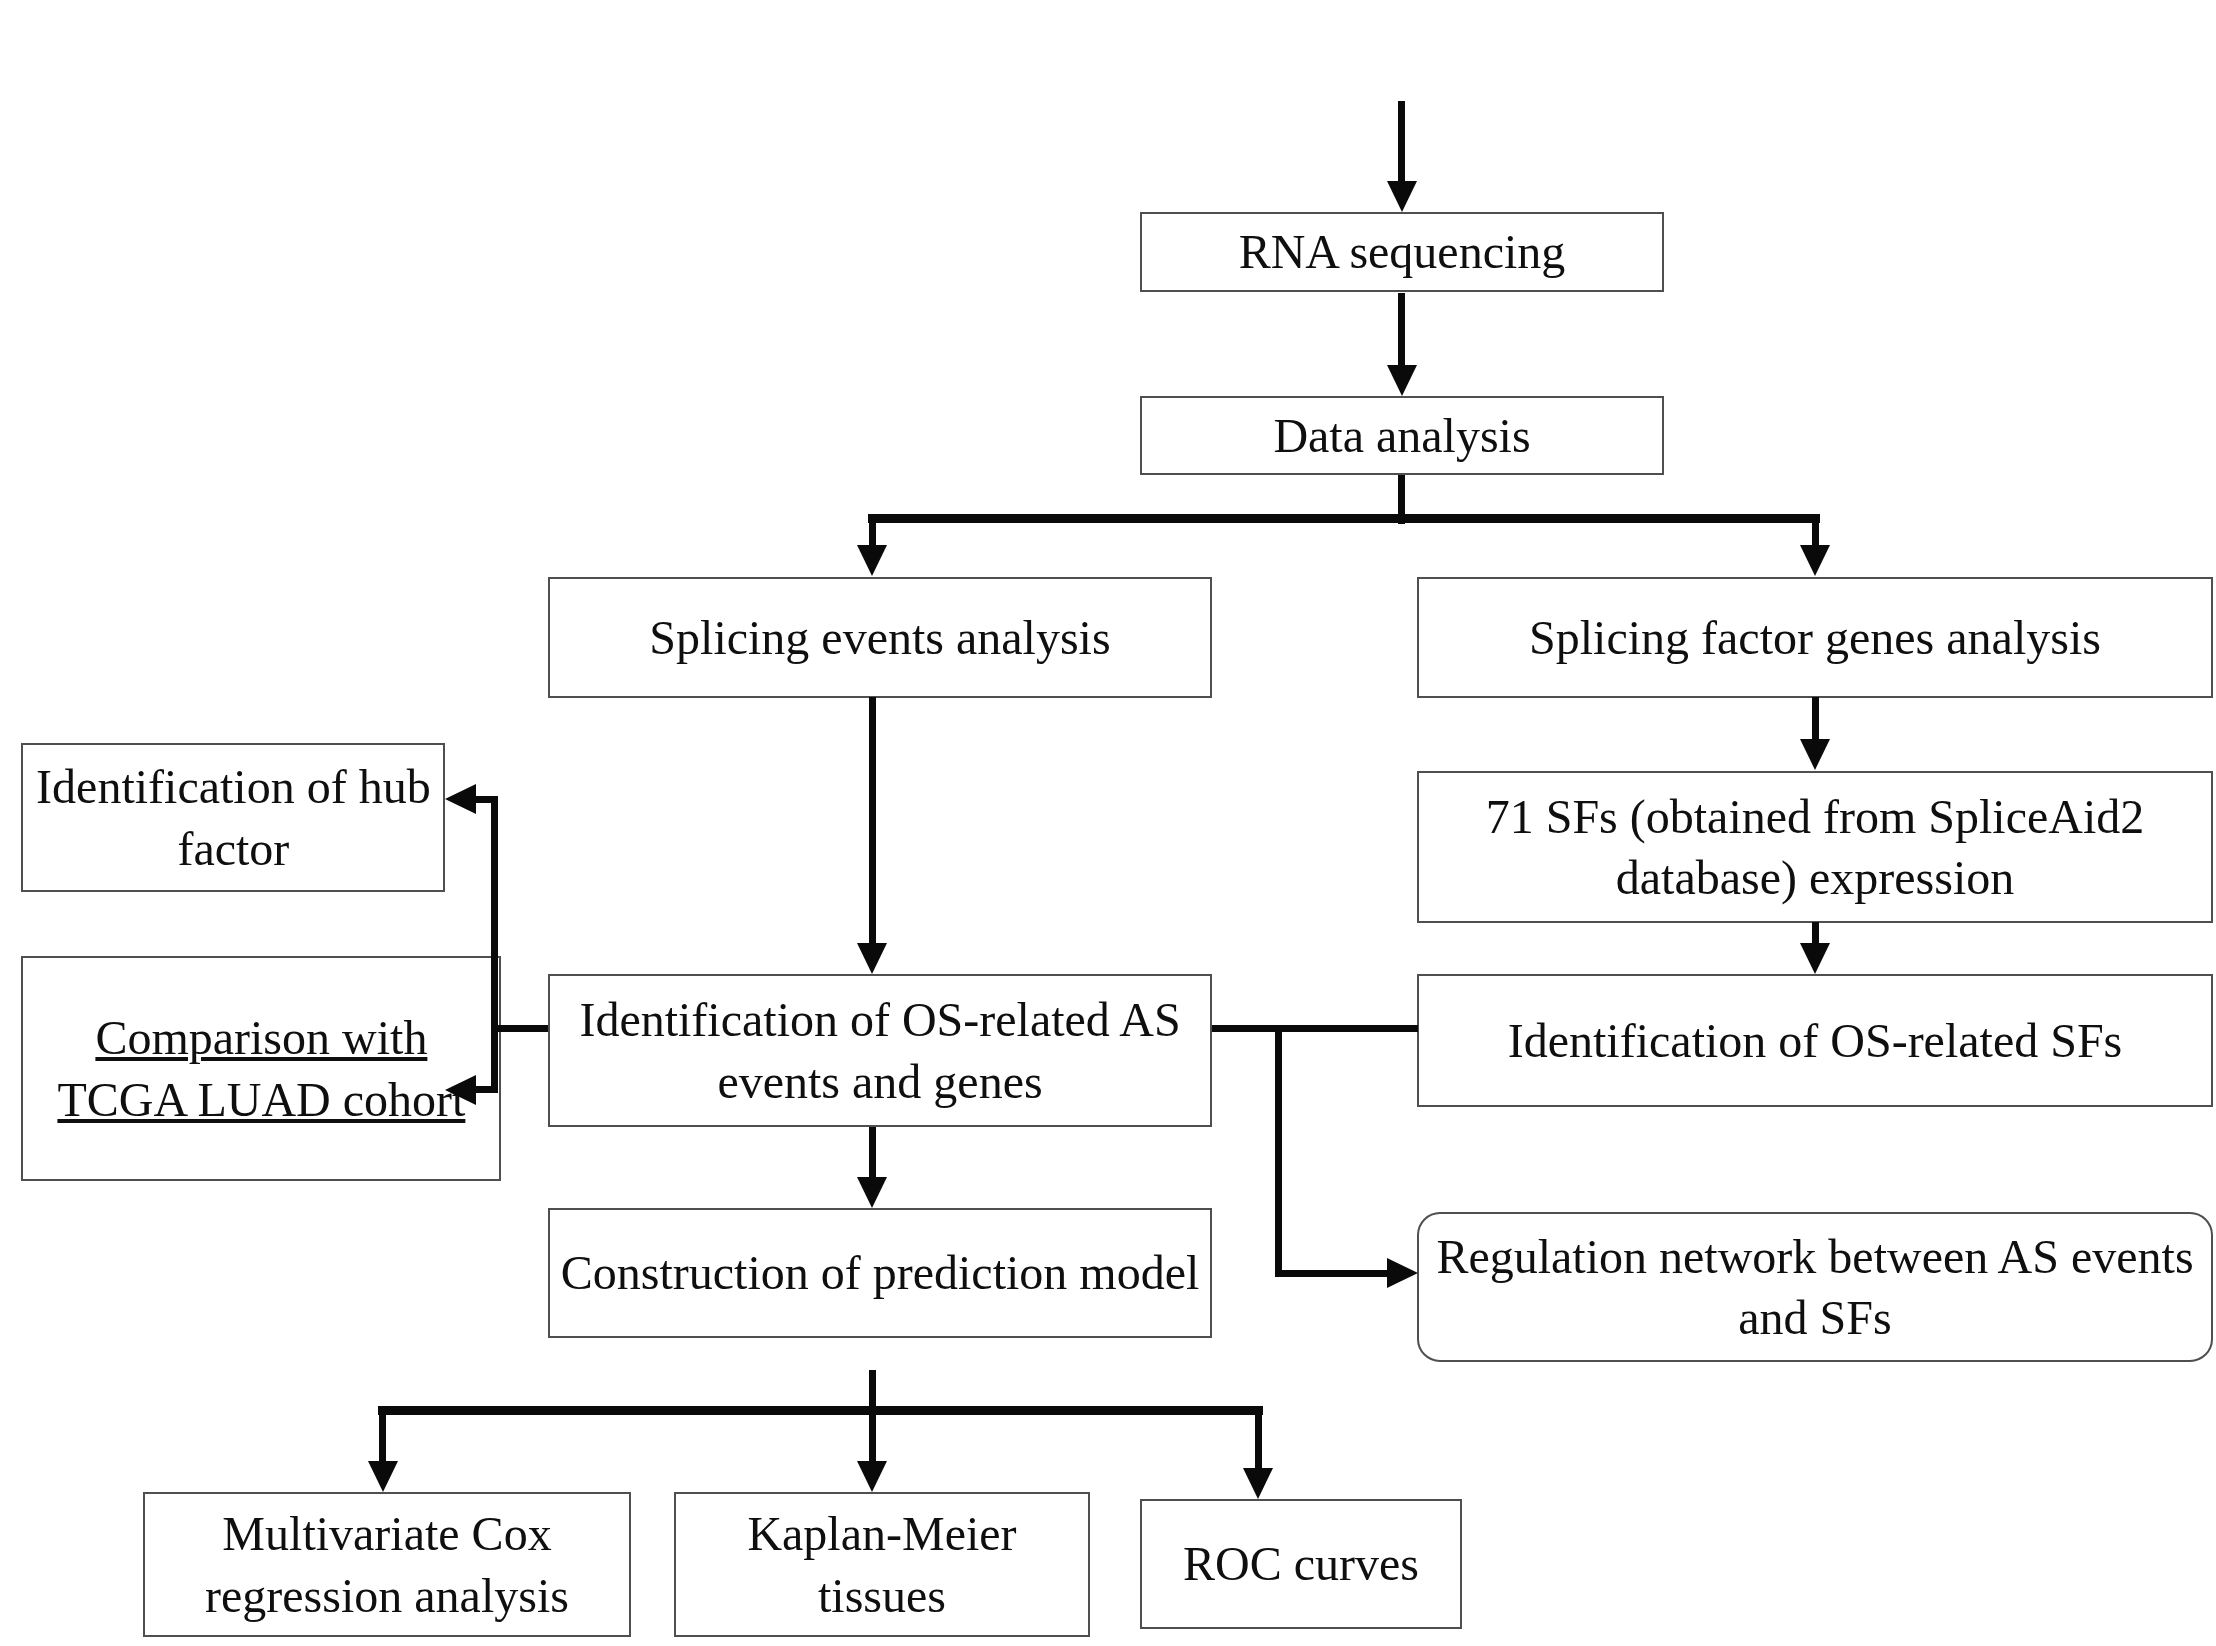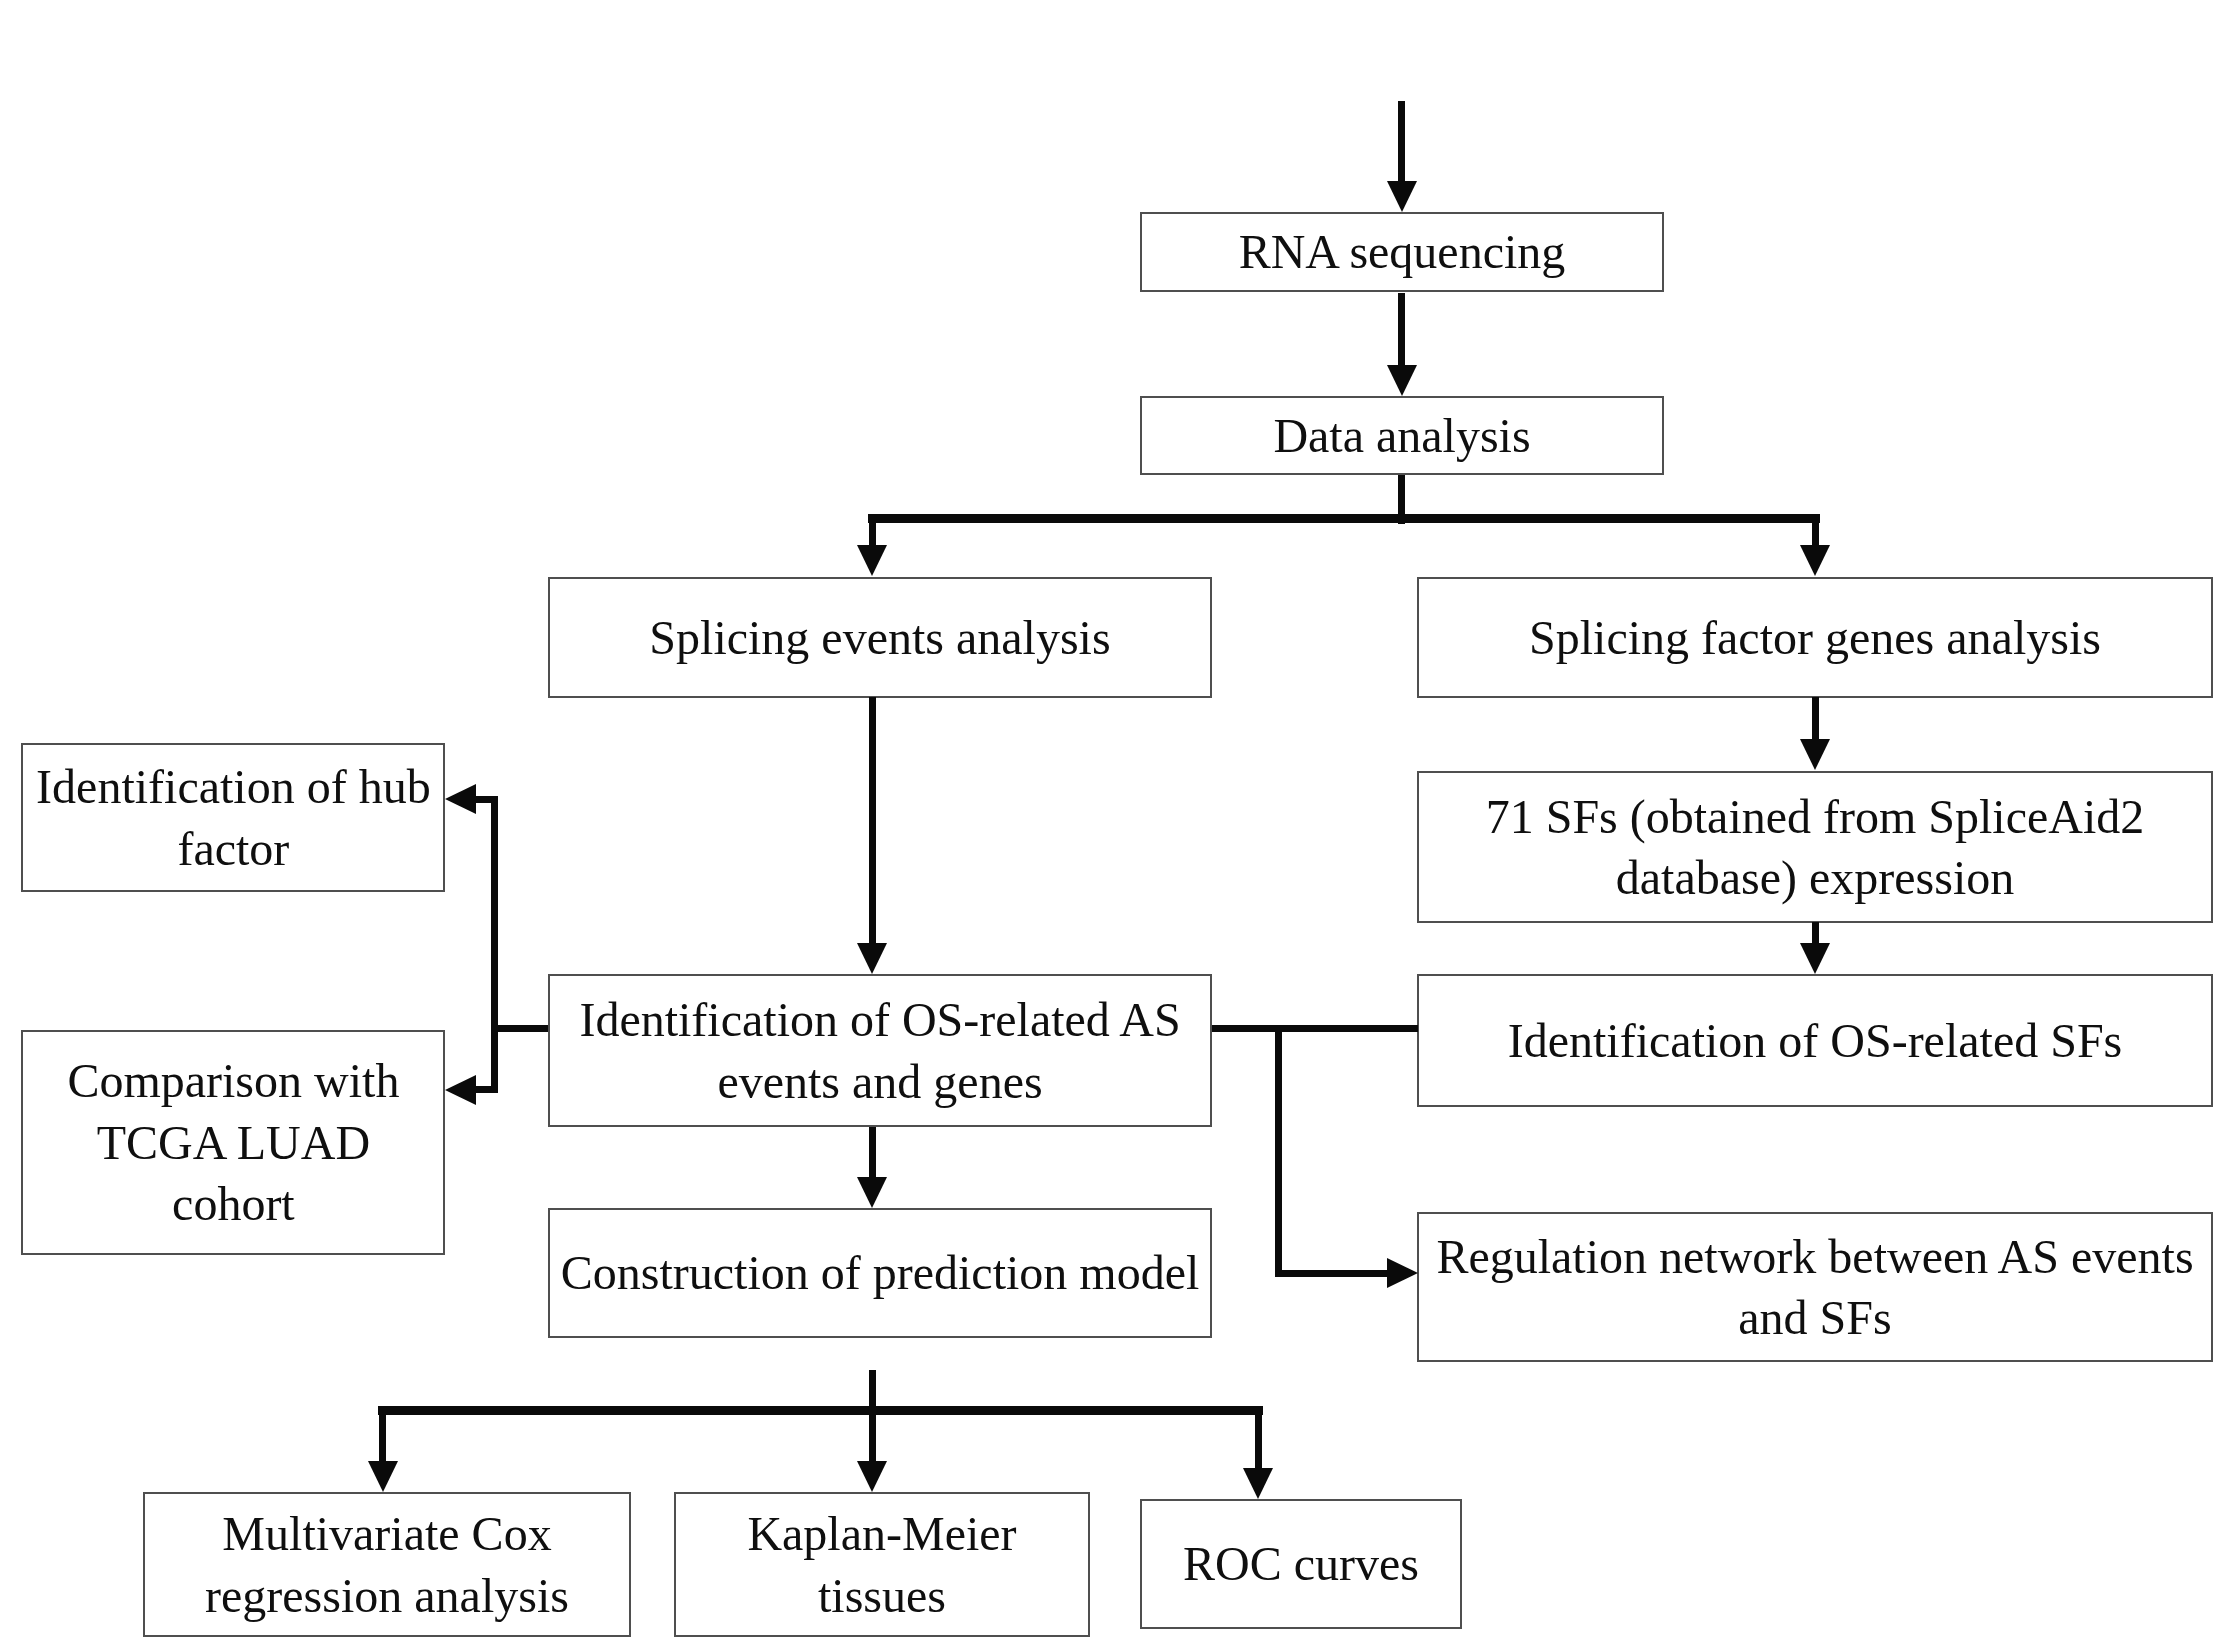--- a/index.html
+++ b/index.html
@@ -46,25 +46,25 @@
   <div class="node" style="left:1417px;top:577px;width:796px;height:121px;">Splicing factor genes analysis</div>
 
   <div class="node" style="left:1417px;top:771px;width:796px;height:152px;">71 SFs (obtained from SpliceAid2 database) expression</div>
 
   <div class="node" style="left:1417px;top:974px;width:796px;height:133px;text-align:right;">Identification of OS-related SFs</div>
 
   <div class="node" style="left:548px;top:974px;width:664px;height:153px;">Identification of OS-related AS events and genes</div>
 
   <div class="node" style="left:21.4px;top:743px;width:424px;height:149px;">Identification of hub factor</div>
 
-  <div class="node" style="left:21.4px;top:1030px;width:424px;height:225px;">Comparison with TCGA LUAD cohort</div>
+  <div class="node" style="left:21.4px;top:956px;width:480px;height:225px;text-decoration:underline;">Comparison with TCGA LUAD cohort</div>
 
   <div class="node" style="left:548px;top:1208px;width:664px;height:130px;">Construction of prediction model</div>
 
-  <div class="node" style="left:1417px;top:1212px;width:796px;height:150px;">Regulation network between AS events and SFs</div>
+  <div class="node" style="left:1417px;top:1212px;width:796px;height:150px;border-radius:23px;">Regulation network between AS events and SFs</div>
 
   <div class="node" style="left:143px;top:1492px;width:488px;height:145px;">Multivariate Cox regression analysis</div>
 
   <div class="node" style="left:674px;top:1492px;width:416px;height:145px;">Kaplan-Meier tissues</div>
 
   <div class="node" style="left:1140px;top:1499px;width:322px;height:130px;">ROC curves</div>
 
   <div class="seg" style="left:1398px;top:101px;width:6.5px;height:84px;"></div>
   <div class="head head-down" style="left:1387px;top:181px;"></div>
 

